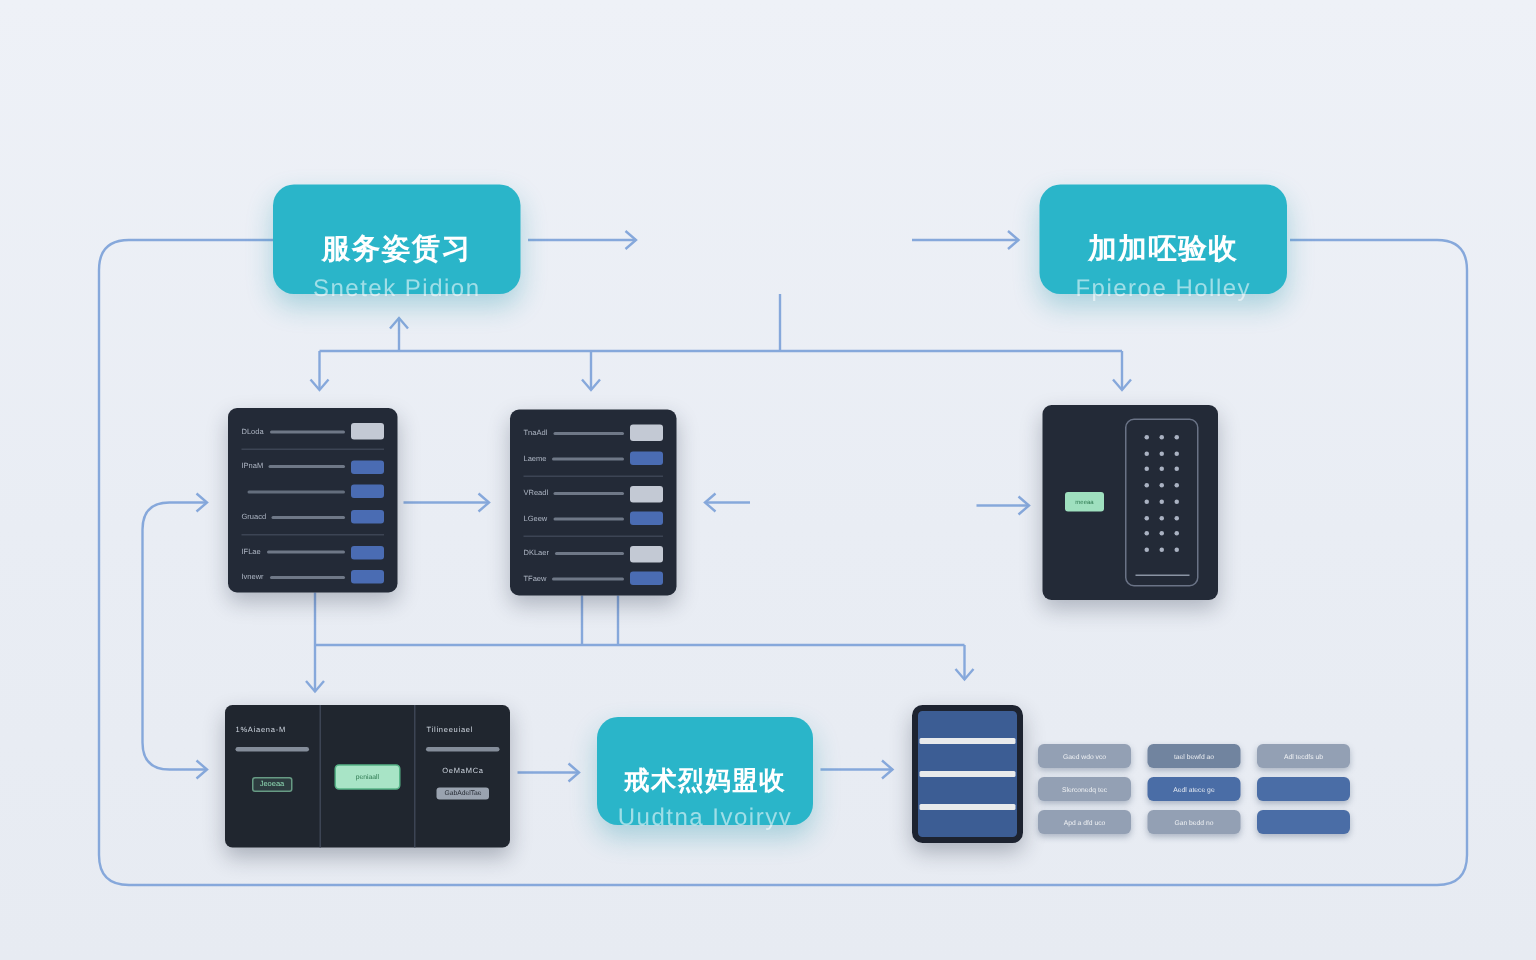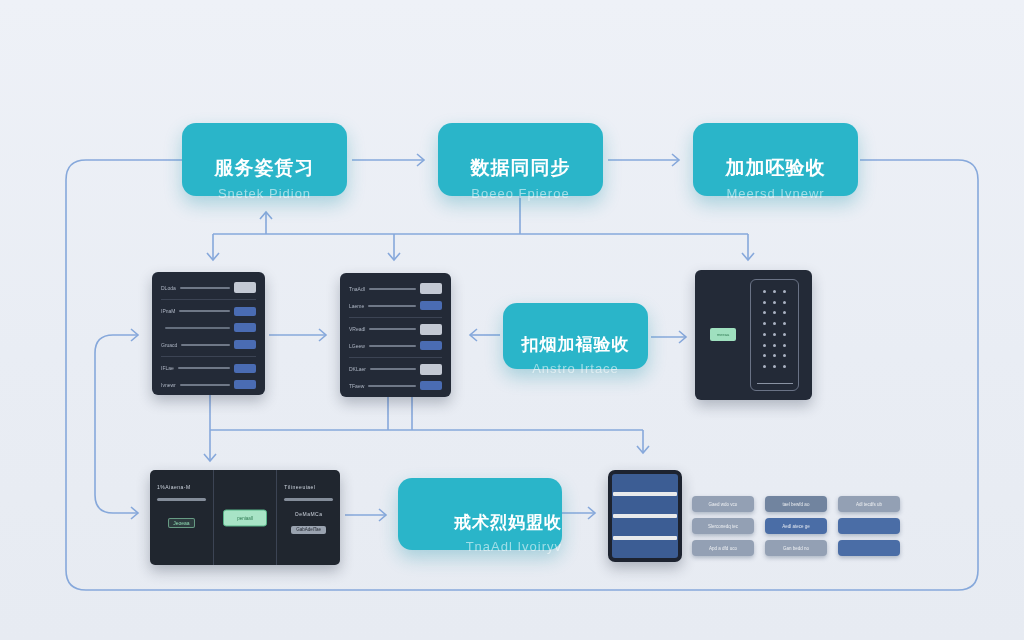--- a/index.html
+++ b/index.html
@@ -16,21 +16,21 @@
     color:#23282f;letter-spacing:-0.5px;}
   .subtitle{position:absolute;left:36px;top:64px;font-size:21px;font-weight:500;color:#2f343c;}
   
   svg.wires{position:absolute;left:0;top:0;width:1024px;height:640px;}
   svg.wires path{fill:none;stroke:var(--line);stroke-width:1.6px;}
   
   .teal{position:absolute;background:var(--accent);border-radius:14px;
     display:flex;flex-direction:column;align-items:center;justify-content:center;gap:5px;
     box-shadow:0 8px 18px rgba(31,150,170,.32);}
   .teal .t{font-size:19px;font-weight:700;color:#fff;letter-spacing:1px;margin-top:36px;}
-  .teal .s{font-size:13px;color:rgba(255,255,255,.55);letter-spacing:1px;}
+  .teal .s{font-size:16px;color:rgba(255,255,255,.55);letter-spacing:1px;}
   .teal.small .t{font-size:17px;}
   
   .panel{position:absolute;background:var(--panel);border-radius:6px;
     box-shadow:0 6px 14px rgba(30,40,60,.28);padding:7px 9px;}
   .prow{display:flex;align-items:center;gap:4px;height:17px;}
   .prow.div{border-top:1px solid #3c4454;margin-top:3px;padding-top:3px;height:20px;}
   .plabel{font-size:5px;color:#aeb6c4;white-space:nowrap;flex:0 0 auto;}
   .pline{height:2px;background:#8a93a3;border-radius:1px;flex:1;opacity:.75;}
   .pline.dark{background:#6c7585;opacity:.9;}
   .pbtn{flex:0 0 auto;width:22px;height:9px;border-radius:2px;}
@@ -107,37 +107,29 @@
     <path marker-end="url(#ah)" d="M 95 420 V 353 Q 95 335 113 335 H 138"></path>
     <path marker-end="url(#ah)" d="M 95 420 V 495 Q 95 513 113 513 H 138"></path>
     <path marker-end="url(#ah)" d="M 345 515 H 386"></path>
     <path marker-end="url(#ah)" d="M 547 513 H 595"></path>
   </svg>
 
   <div class="teal" style="left:182px;top:123px;width:165px;height:73px;">
     <div class="t">服务姿赁习</div>
     <div class="s">Snetek Pidion</div>
   </div>
-  <div class="teal" style="left:438px;top:123px;width:165px;height:73px;">
-    <div class="t">数据同同步</div>
-    <div class="s">Boeeo Fpieroe</div>
-  </div>
   <div class="teal" style="left:693px;top:123px;width:165px;height:73px;">
     <div class="t">加加呸验收</div>
-    <div class="s">Meersd Ivnewr</div>
-  </div>
-
-  <div class="teal small" style="left:503px;top:303px;width:145px;height:66px;">
-    <div class="t">扣烟加褔验收</div>
-    <div class="s">Anstro Irtace</div>
-  </div>
-
-  <div class="teal small" style="left:398px;top:478px;width:164px;height:72px;align-items:flex-end;">
+    <div class="s">Fpieroe Holley</div>
+  </div>
+
+
+  <div class="teal small" style="left:398px;top:478px;width:144px;height:72px;">
     <div class="t">戒术烈妈盟收</div>
-    <div class="s">TnaAdl Ivoiryv</div>
+    <div class="s">Uudtna Ivoiryv</div>
   </div>
 
   <div class="panel" style="left:152px;top:272px;width:113px;height:123px;">
     <div class="prow">
       <span class="plabel">DLoda</span>
       <span class="pline"></span>
       <span class="pbtn gray"></span>
     </div>
     <div class="prow div">
       <span class="plabel">IPnaM</span>

